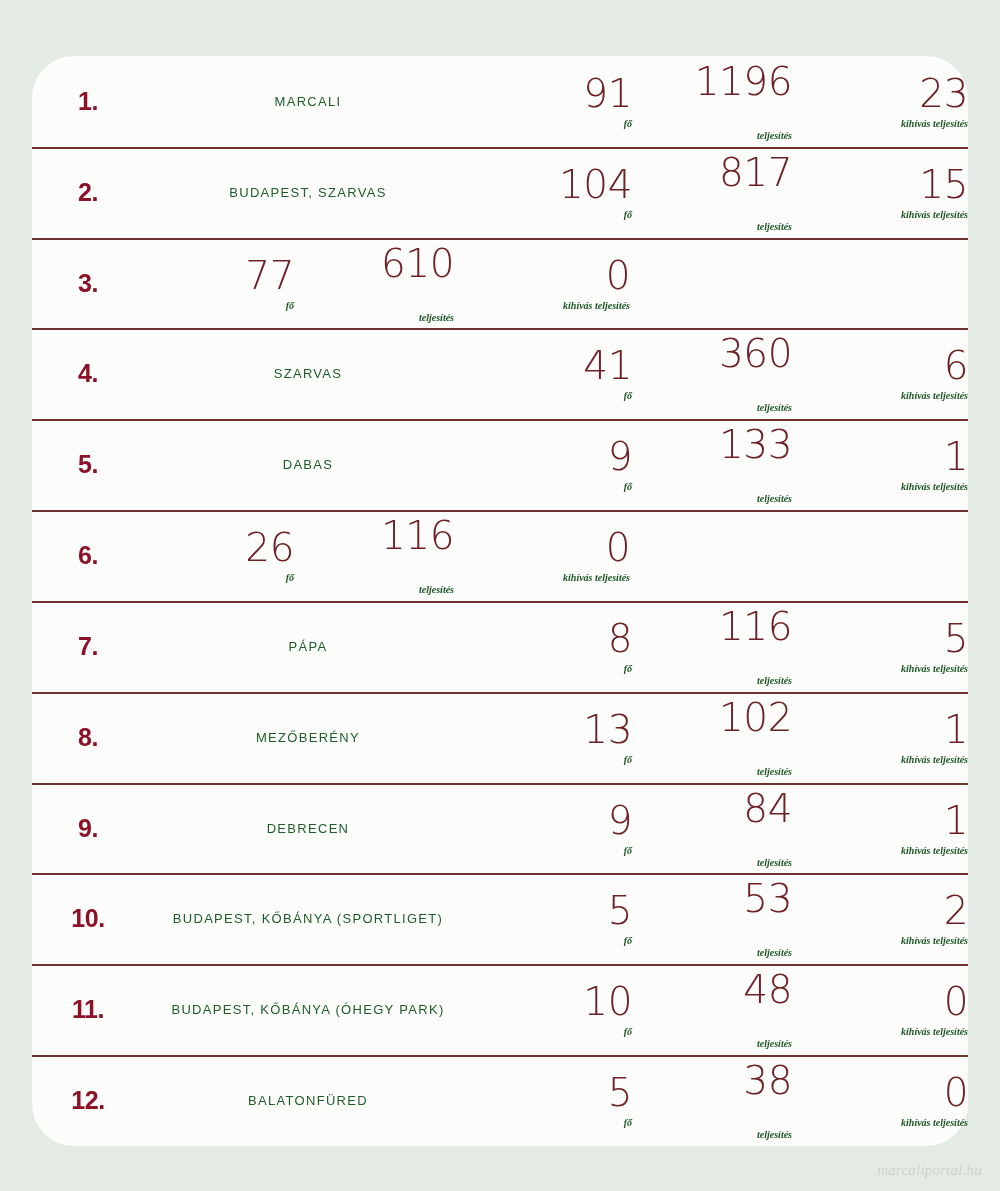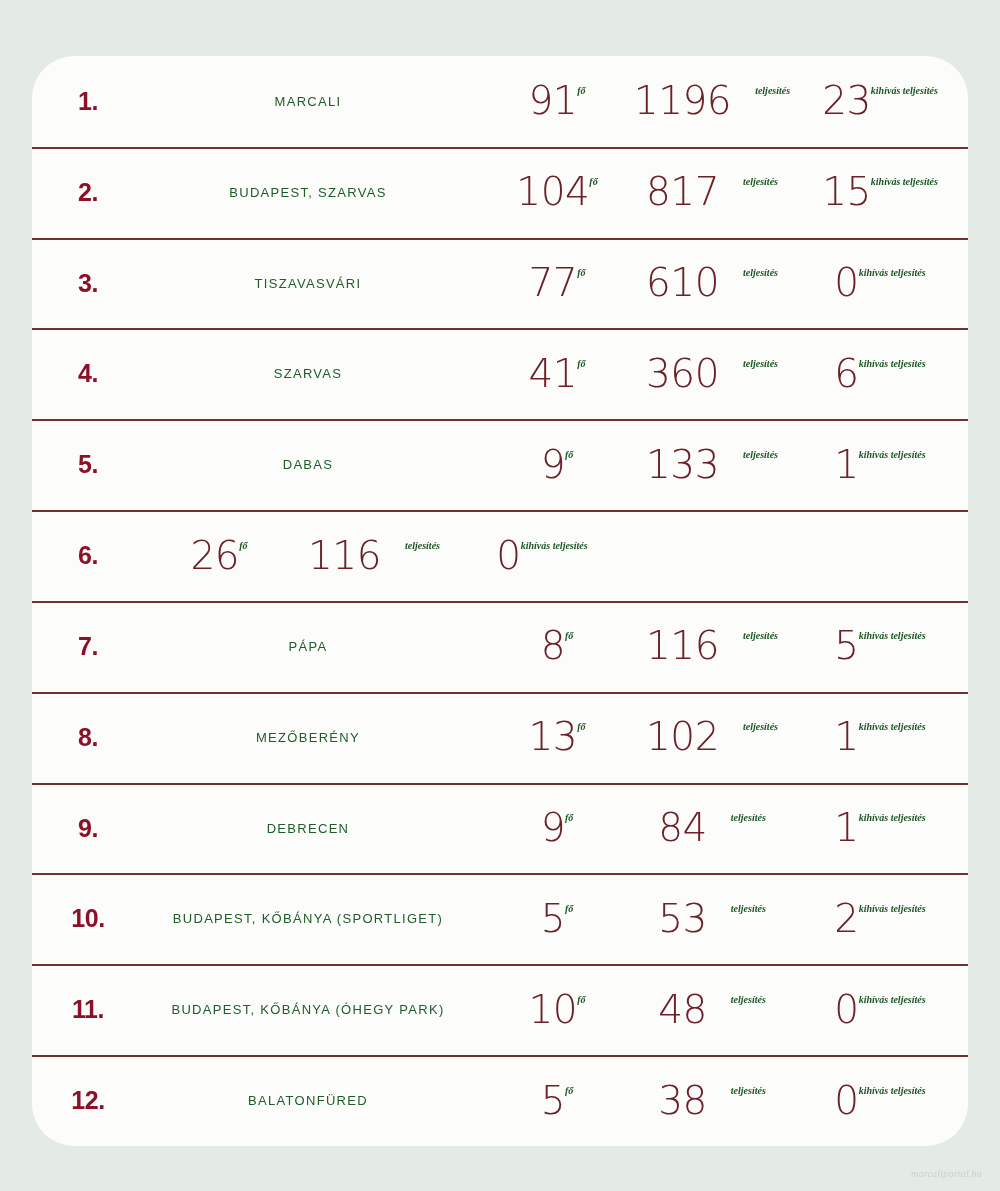--- a/index.html
+++ b/index.html
@@ -67,22 +67,22 @@
     font-size: 13px;
     letter-spacing: 1.3px;
     font-family: "Liberation Sans", sans-serif;
     padding-right: 10px;
   }
 
   .metric {
     flex: 0 0 150px;
     text-align: center;
     display: flex;
-    flex-direction: row;
-    align-items: flex-start;
+    flex-direction: column;
+    align-items: flex-end;
     justify-content: center;
   }
 
   .metric .value {
     color: #6d2027;
     font-size: 39px;
     line-height: 40px;
     font-weight: 300;
     letter-spacing: -0.5px;
     font-family: "DejaVu Sans", sans-serif;
@@ -99,21 +99,21 @@
 
   .col-fo    { flex: 0 0 150px; }
   .col-telj  { flex: 0 0 160px; gap: 24px; }
   .col-kihiv { flex: 0 0 176px; }
 
   #watermark {
     position: absolute;
     right: 18px;
     bottom: 12px;
     color: #c9d3cb;
-    font-size: 10px;
+    font-size: 15px;
     font-style: italic;
     font-family: "Liberation Serif", serif;
     letter-spacing: 0.2px;
   }
 </style>
 </head>
 <body>
 
 <div id="board">
   <div class="rows">
@@ -144,21 +144,20 @@
           <div class="value">817</div>
           <div class="label">teljesítés</div>
         </div>
         <div class="metric col-kihiv">
           <div class="value">15</div>
           <div class="label">kihívás teljesítés</div>
         </div>
       </div>
       <div class="row">
         <div class="rank">3.</div>
-        <div class="city">TISZAVASVÁRI</div>
         <div class="metric col-fo">
           <div class="value">77</div>
           <div class="label">fő</div>
         </div>
         <div class="metric col-telj">
           <div class="value">610</div>
           <div class="label">teljesítés</div>
         </div>
         <div class="metric col-kihiv">
           <div class="value">0</div>

